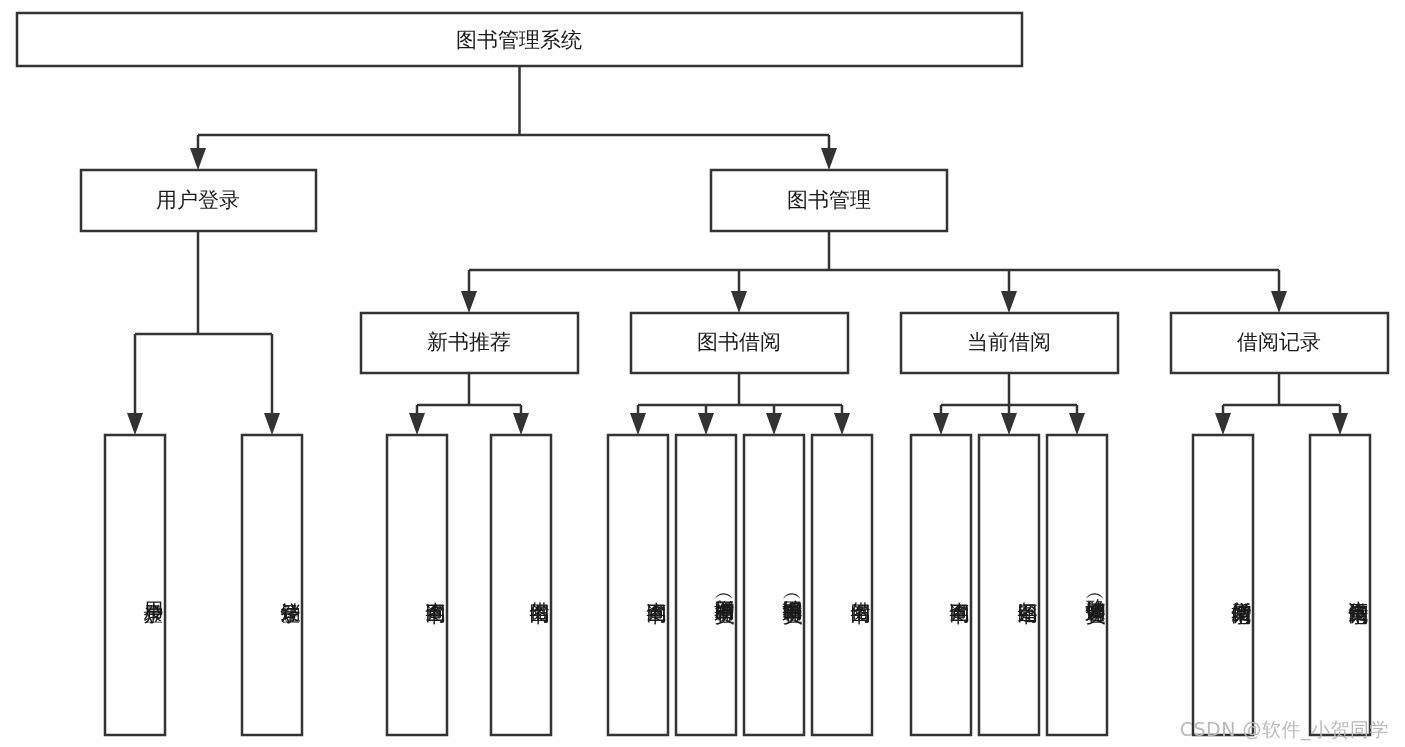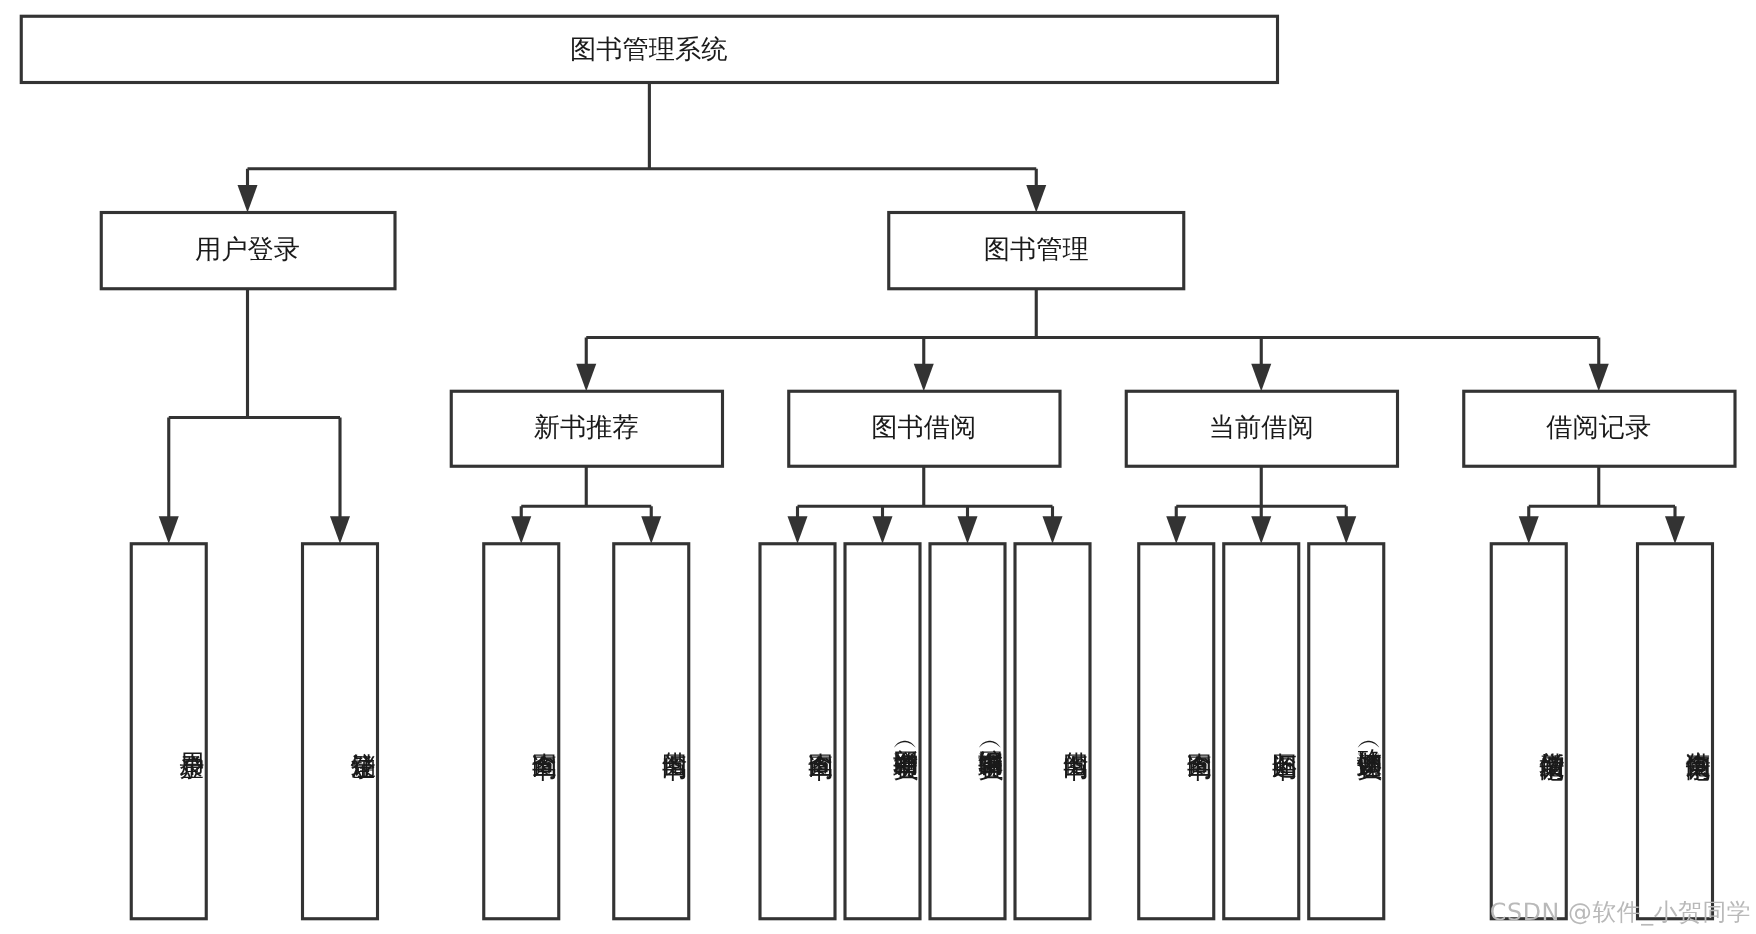--- a/index.html
+++ b/index.html
@@ -58,21 +58,21 @@
     color: #1a1a1a;
     letter-spacing: 1px;
     display: flex;
     align-items: flex-start;
     justify-content: center;
     white-space: nowrap;
     pointer-events: none;
   }
   .watermark {
     position: absolute;
-    right: 4px;
+    right: 16px;
     bottom: 4px;
     font-family: "DejaVu Sans", "Liberation Sans", sans-serif;
     font-size: 19px;
     color: #b9b9b9;
     white-space: nowrap;
     letter-spacing: 0.5px;
   }
 </style>
 </head>
 <body>

